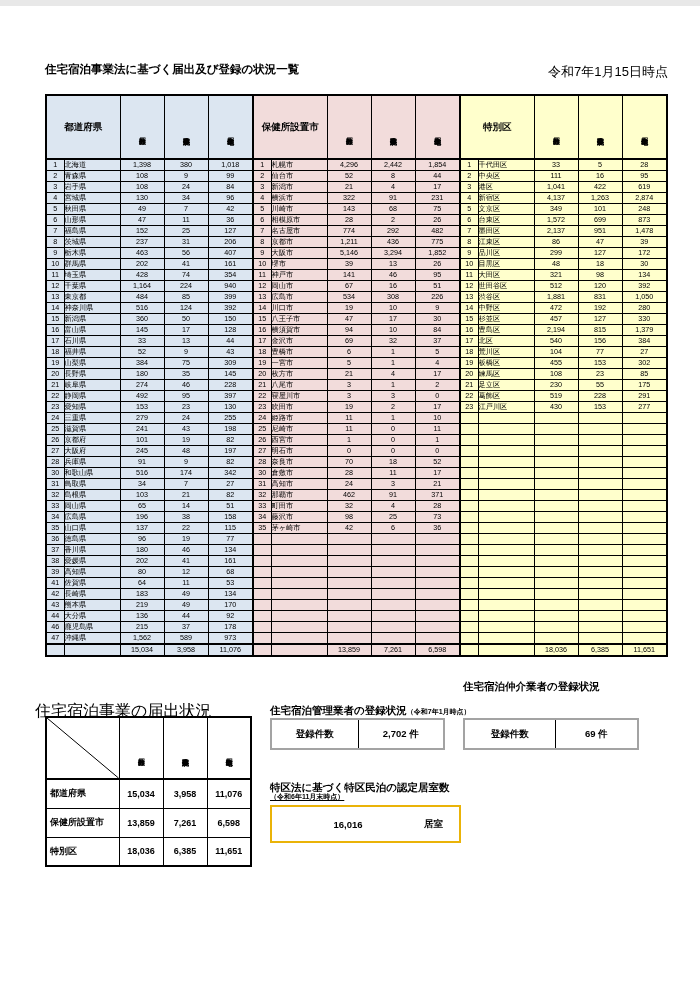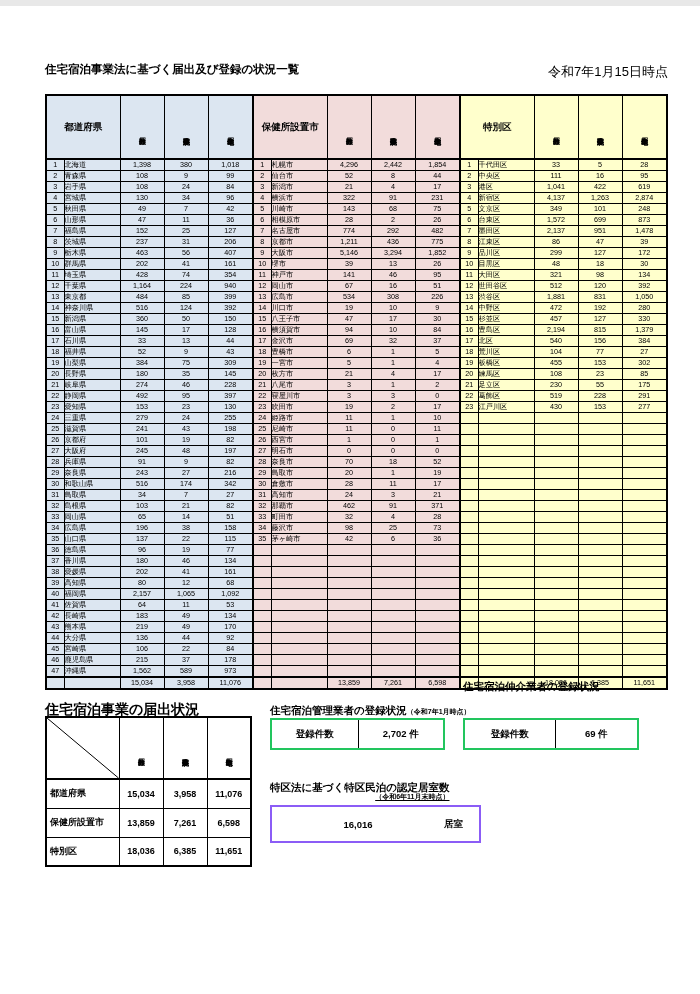--- a/index.html
+++ b/index.html
@@ -22,43 +22,43 @@
   .vert { writing-mode:vertical-rl; text-orientation:upright; display:inline-block; font-size:7px; font-weight:bold; line-height:1.15; }
   td.num { text-align:center; }
   td.nm  { text-align:left; padding-left:2px; }
   td.val { text-align:center; }
   tr.total-row td { border-top:2px solid #000; }
   .s0 { background:#dce6f1; }
   .s1 { background:#f2dcdb; }
   .s2 { background:#ffffcc; }
 
   
-  .sum-title { position:absolute; left:45px; top:695px; font-size:14px; font-weight:bold; white-space:nowrap; }
+  .sum-title { position:absolute; left:35px; top:695px; font-size:16px; font-weight:normal; white-space:nowrap; }
   table.sum { position:absolute; left:45px; top:710px; width:205px; border-collapse:collapse; table-layout:fixed; border:2px solid #000; background:#fff; }
   table.sum th, table.sum td { border:1px solid #000; overflow:hidden; white-space:nowrap; }
   table.sum thead tr { height:62px; }
   table.sum thead th { border-bottom:2px solid #000; text-align:center; vertical-align:middle; position:relative; }
   table.sum tbody tr { height:29px; }
   table.sum td.lbl { font-size:9px; font-weight:bold; text-align:left; padding-left:3px; }
   table.sum td.v   { font-size:9px; font-weight:bold; text-align:center; }
   th.diag svg { position:absolute; left:0; top:0; width:100%; height:100%; }
 
   
   .box-title { position:absolute; font-size:10.5px; font-weight:bold; white-space:nowrap; }
   .box-title .note { font-size:7px; }
-  table.reg { position:absolute; border-collapse:collapse; table-layout:fixed; border:2px solid #22c55e; background:#fff; }
+  table.reg { position:absolute; border-collapse:collapse; table-layout:fixed; border:2px solid #a3a3a3; background:#fff; }
   table.reg td { border:1px solid #000; height:30px; text-align:center; font-size:9.5px; font-weight:bold; white-space:nowrap; }
   .kanri-title  { left:270px; top:698px; }
   table.kanri   { left:270px; top:712px; width:173px; }
   .chukai-title { left:463px; top:674px; }
   table.chukai  { left:463px; top:712px; width:174px; }
 
-  .tokku-title { position:absolute; left:270px; top:775px; font-size:10.5px; font-weight:bold; line-height:1.15; white-space:nowrap;text-align:right; }
+  .tokku-title { position:absolute; left:270px; top:775px; font-size:10.5px; font-weight:bold; line-height:1.15; white-space:nowrap; }
   .tokku-title .note2 { font-size:7px; text-decoration:underline; }
-  .tokku-box { position:absolute; left:270px; top:799px; width:211px; height:38px; border:2px solid #8b5cf6; background:#fff; display:flex; align-items:center; }
+  .tokku-box { position:absolute; left:270px; top:799px; width:191px; height:38px; border:2px solid #eab308; background:#fff; display:flex; align-items:center; }
   .tokku-value { flex:1; text-align:center; font-weight:bold; font-size:9.5px; }
   .tokku-unit  { font-weight:bold; font-size:9.5px; margin-right:16px; }
 </style>
 </head>
 <body>
 
 <div class="page">
 
   <div class="doc-title">住宅宿泊事業法に基づく届出及び登録の状況一覧</div>
   <div class="doc-date">令和7年1月15日時点</div>
@@ -568,37 +568,20 @@
           <td class="val s1">70</td>
           <td class="val s1">18</td>
           <td class="val s1">52</td>
           <td class="num sb s2"></td>
           <td class="nm s2"></td>
           <td class="val s2"></td>
           <td class="val s2"></td>
           <td class="val s2"></td>
         </tr>
         <tr>
-          <td class="num sb s0">29</td>
-          <td class="nm s0">奈良県</td>
-          <td class="val s0">243</td>
-          <td class="val s0">27</td>
-          <td class="val s0">216</td>
-          <td class="num sb s1">29</td>
-          <td class="nm s1">鳥取市</td>
-          <td class="val s1">20</td>
-          <td class="val s1">1</td>
-          <td class="val s1">19</td>
-          <td class="num sb s2"></td>
-          <td class="nm s2"></td>
-          <td class="val s2"></td>
-          <td class="val s2"></td>
-          <td class="val s2"></td>
-        </tr>
-        <tr>
           <td class="num sb s0">30</td>
           <td class="nm s0">和歌山県</td>
           <td class="val s0">516</td>
           <td class="val s0">174</td>
           <td class="val s0">342</td>
           <td class="num sb s1">30</td>
           <td class="nm s1">倉敷市</td>
           <td class="val s1">28</td>
           <td class="val s1">11</td>
           <td class="val s1">17</td>
@@ -755,37 +738,20 @@
           <td class="val s1"></td>
           <td class="val s1"></td>
           <td class="val s1"></td>
           <td class="num sb s2"></td>
           <td class="nm s2"></td>
           <td class="val s2"></td>
           <td class="val s2"></td>
           <td class="val s2"></td>
         </tr>
         <tr>
-          <td class="num sb s0">40</td>
-          <td class="nm s0">福岡県</td>
-          <td class="val s0">2,157</td>
-          <td class="val s0">1,065</td>
-          <td class="val s0">1,092</td>
-          <td class="num sb s1"></td>
-          <td class="nm s1"></td>
-          <td class="val s1"></td>
-          <td class="val s1"></td>
-          <td class="val s1"></td>
-          <td class="num sb s2"></td>
-          <td class="nm s2"></td>
-          <td class="val s2"></td>
-          <td class="val s2"></td>
-          <td class="val s2"></td>
-        </tr>
-        <tr>
           <td class="num sb s0">41</td>
           <td class="nm s0">佐賀県</td>
           <td class="val s0">64</td>
           <td class="val s0">11</td>
           <td class="val s0">53</td>
           <td class="num sb s1"></td>
           <td class="nm s1"></td>
           <td class="val s1"></td>
           <td class="val s1"></td>
           <td class="val s1"></td>
@@ -828,37 +794,20 @@
           <td class="val s2"></td>
           <td class="val s2"></td>
           <td class="val s2"></td>
         </tr>
         <tr>
           <td class="num sb s0">44</td>
           <td class="nm s0">大分県</td>
           <td class="val s0">136</td>
           <td class="val s0">44</td>
           <td class="val s0">92</td>
-          <td class="num sb s1"></td>
-          <td class="nm s1"></td>
-          <td class="val s1"></td>
-          <td class="val s1"></td>
-          <td class="val s1"></td>
-          <td class="num sb s2"></td>
-          <td class="nm s2"></td>
-          <td class="val s2"></td>
-          <td class="val s2"></td>
-          <td class="val s2"></td>
-        </tr>
-        <tr>
-          <td class="num sb s0">45</td>
-          <td class="nm s0">宮崎県</td>
-          <td class="val s0">106</td>
-          <td class="val s0">22</td>
-          <td class="val s0">84</td>
           <td class="num sb s1"></td>
           <td class="nm s1"></td>
           <td class="val s1"></td>
           <td class="val s1"></td>
           <td class="val s1"></td>
           <td class="num sb s2"></td>
           <td class="nm s2"></td>
           <td class="val s2"></td>
           <td class="val s2"></td>
           <td class="val s2"></td>

